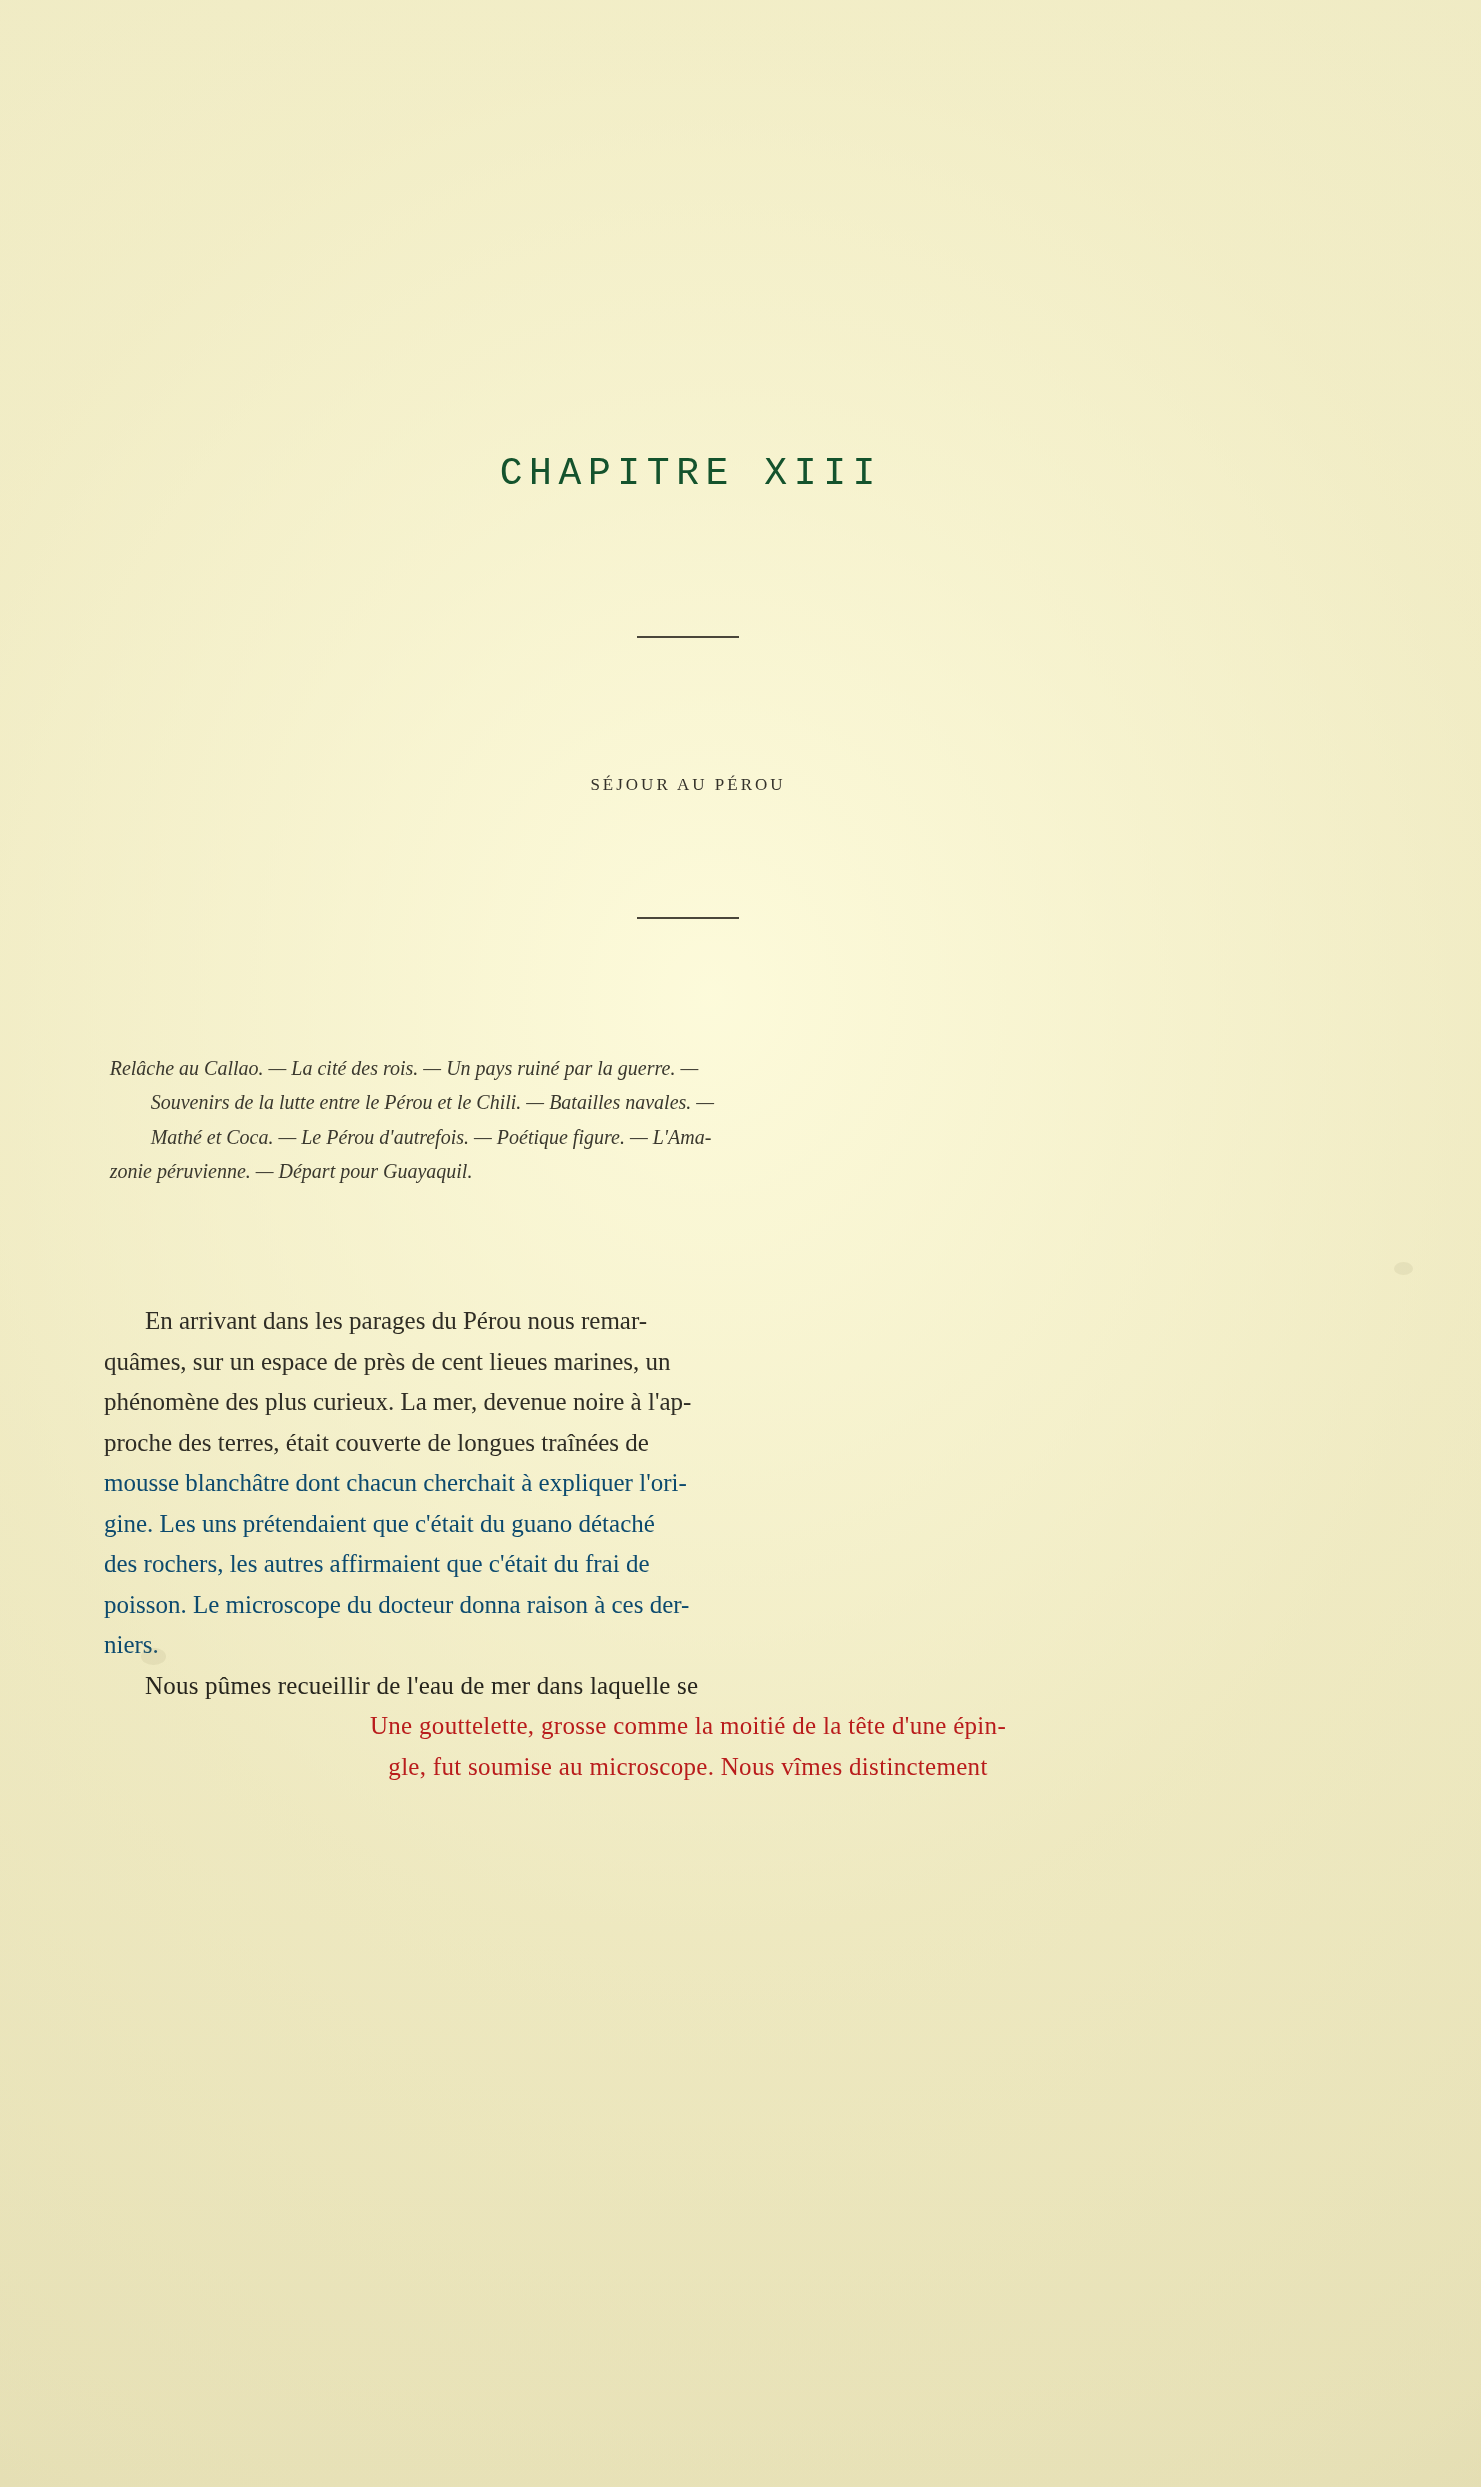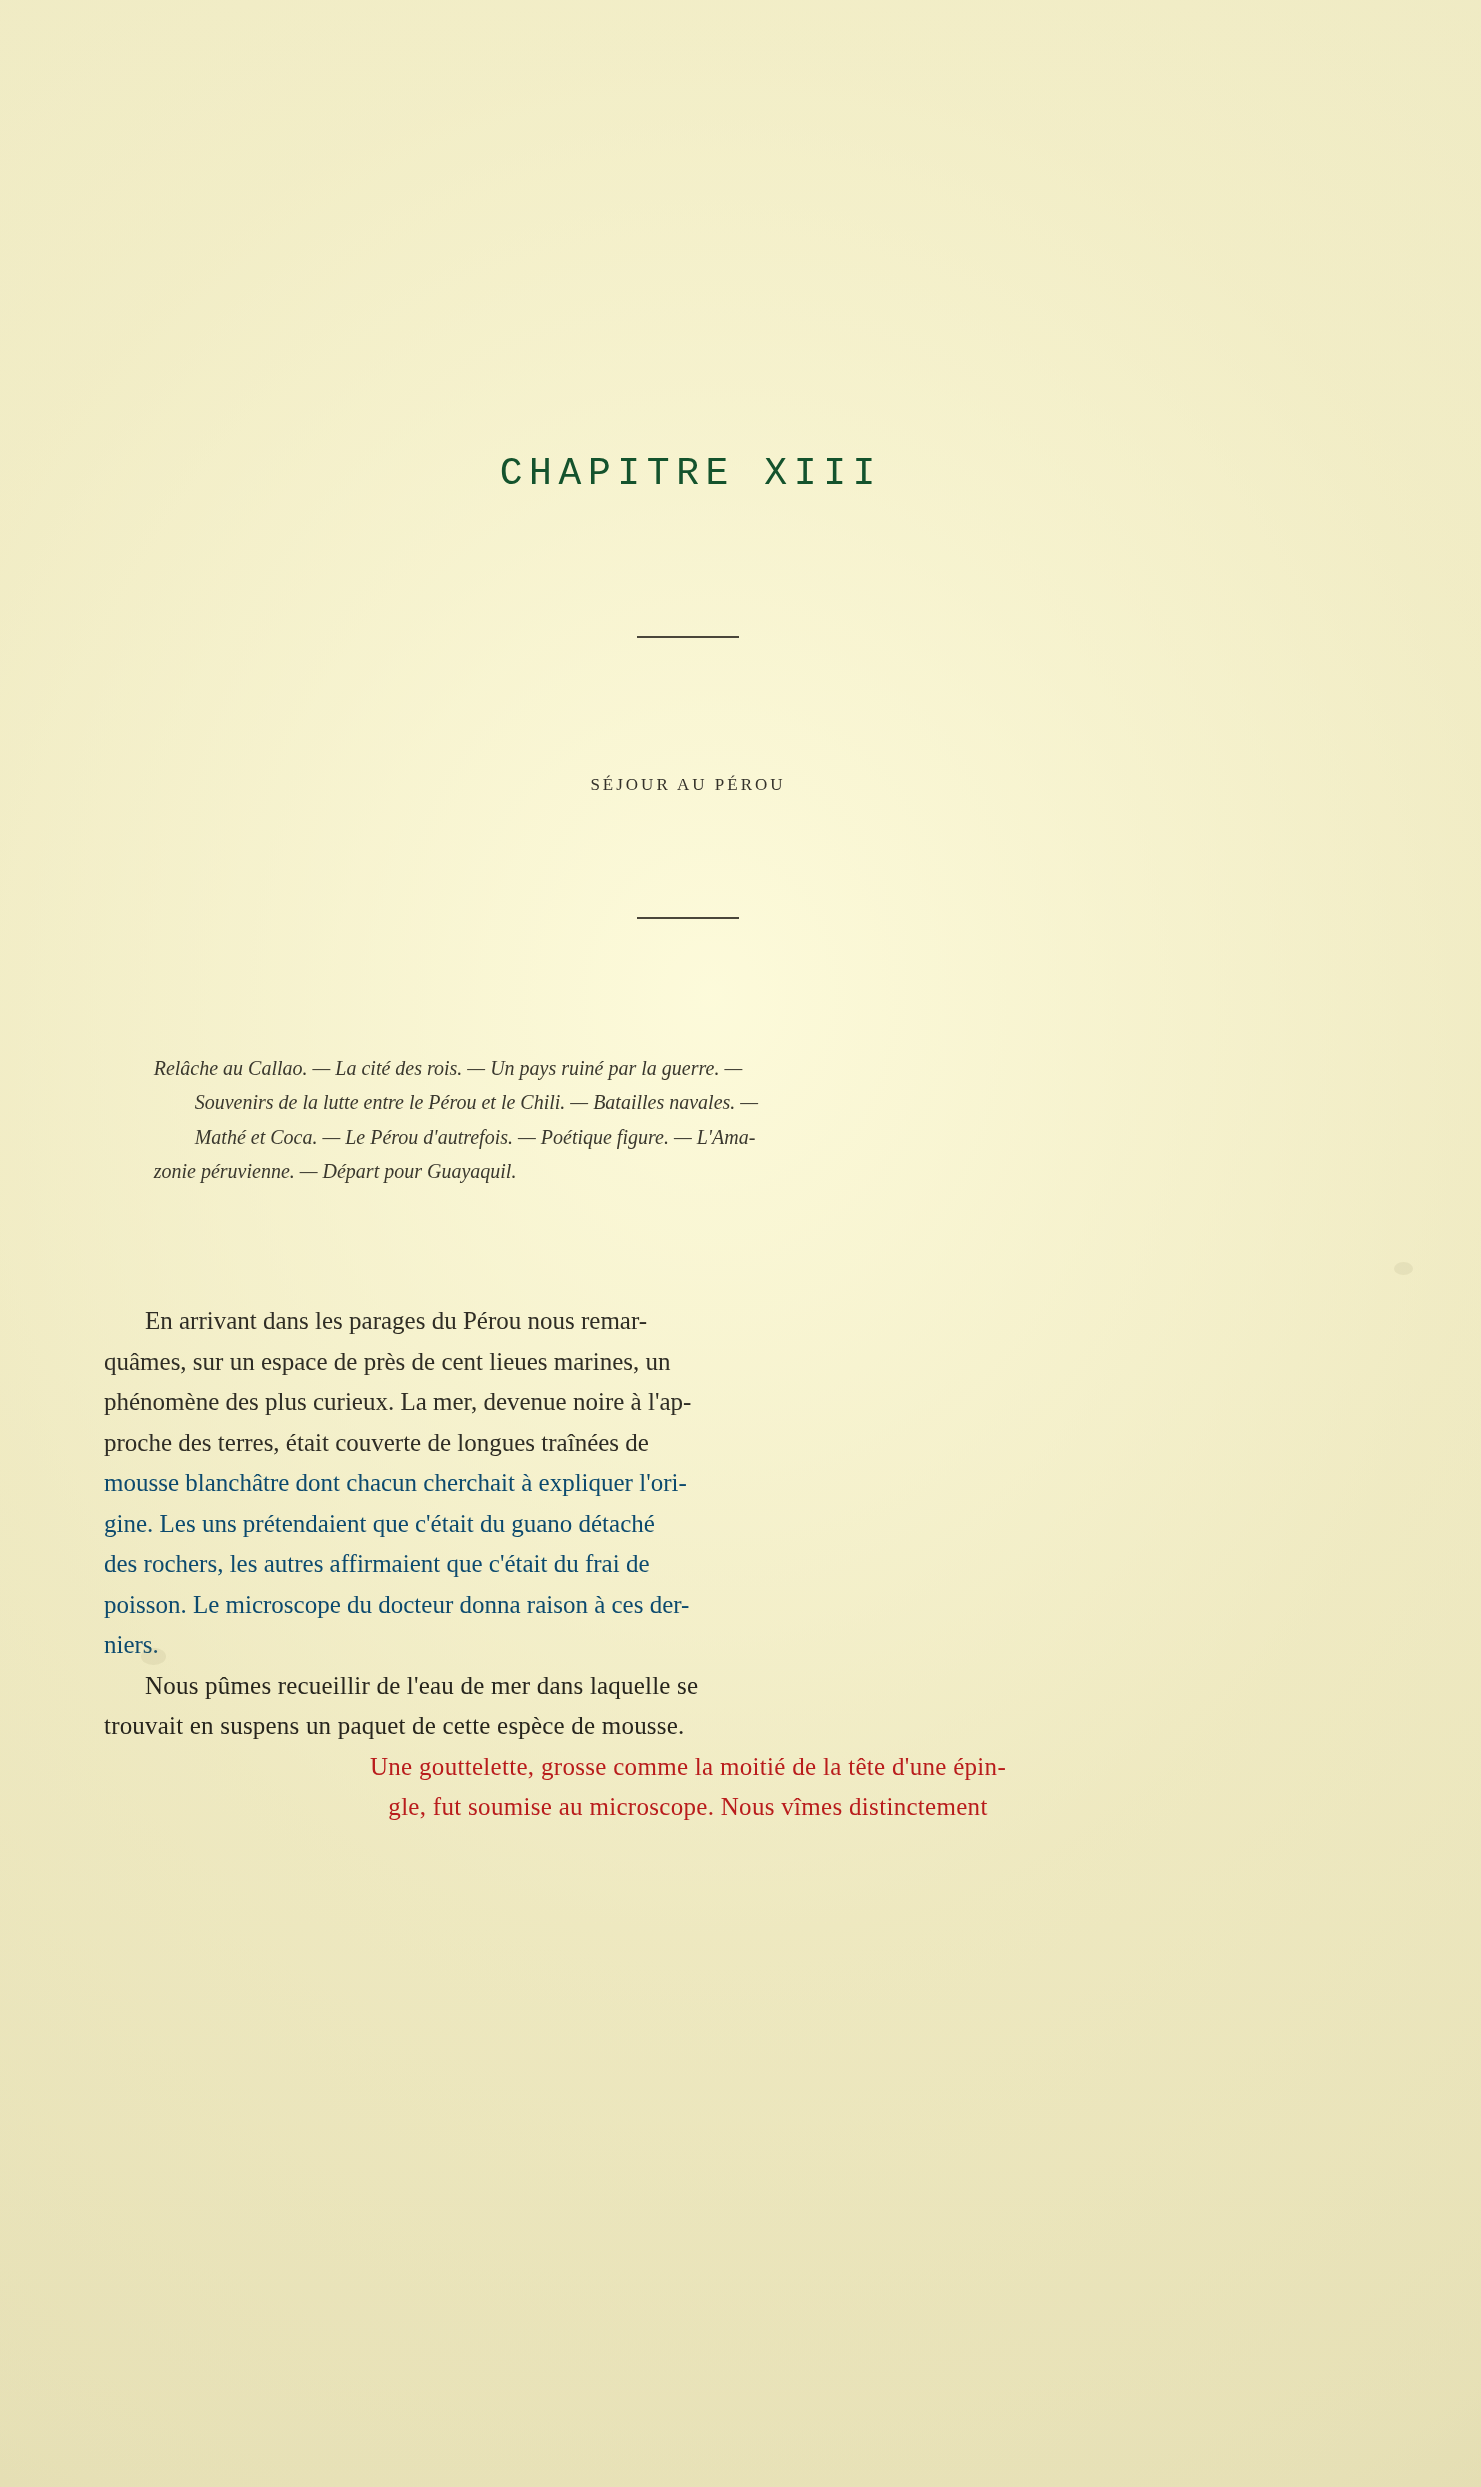--- a/index.html
+++ b/index.html
@@ -68,21 +68,20 @@
   }
 
   .argument {
     margin-top: 132px;
     font-size: 20px;
     line-height: 1.72;
     font-style: italic;
     color: #3a382e;
     text-align: justify;
     padding: 0 5.7px 0 5.7px;
-    margin-left: 44px;
   }
   .argument .ln {
     display: block;
     white-space: nowrap;
   }
   .argument .ln.l1 { text-indent: 0; }
   .argument .ln.l2 { padding-left: 41px; }
   .argument .ln.l3 { padding-left: 41px; }
   .argument .ln.l4 { padding-left: 0px; }
 
@@ -145,21 +144,20 @@
         <span class="ln w1">phénomène des plus curieux. La mer, devenue noire à l'ap-</span>
         <span class="ln w1">proche des terres, était couverte de longues traînées de</span>
         <span class="ln w2">mousse blanchâtre dont chacun cherchait à expliquer l'ori-</span>
         <span class="ln w2">gine. Les uns prétendaient que c'était du guano détaché</span>
         <span class="ln w2">des rochers, les autres affirmaient que c'était du frai de</span>
         <span class="ln w2">poisson. Le microscope du docteur donna raison à ces der-</span>
         <span class="ln w2">niers.</span>
       </p>
       <p>
         <span class="ln indent w3">Nous pûmes recueillir de l'eau de mer dans laquelle se</span>
-        <span class="ln w3">trouvait en suspens un paquet de cette espèce de mousse.</span>
         <span class="ln w4">Une gouttelette, grosse comme la moitié de la tête d'une épin-</span>
         <span class="ln w4">gle, fut soumise au microscope. Nous vîmes distinctement</span>
       </p>
     </div>
 
   </div>
 </div>
 
 <div class="smudge" style="left:141px; top:1648px; width:24.5px; height:17px;"></div>
 <div class="smudge" style="left:1394px; top:1262px; width:19px; height:13px;"></div>

